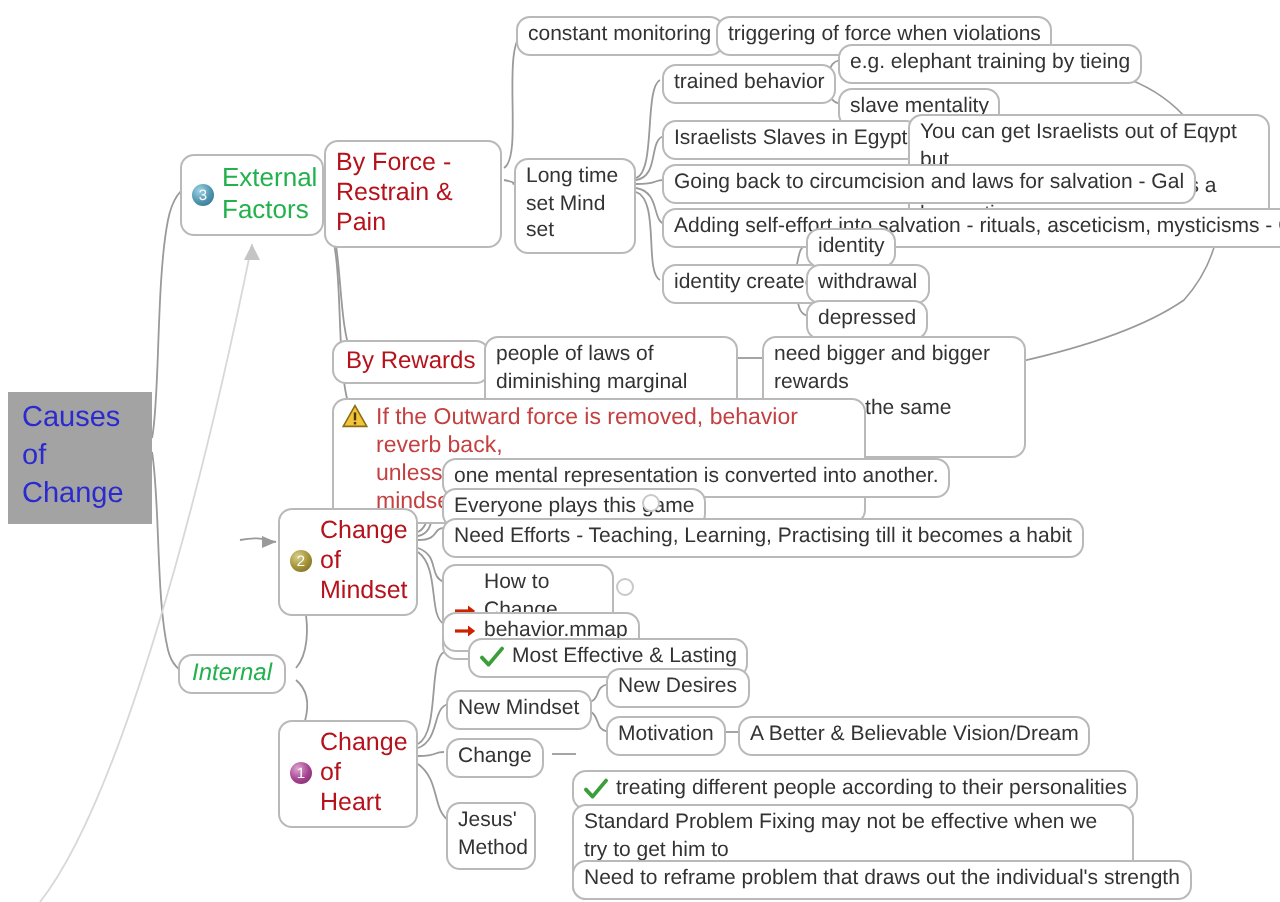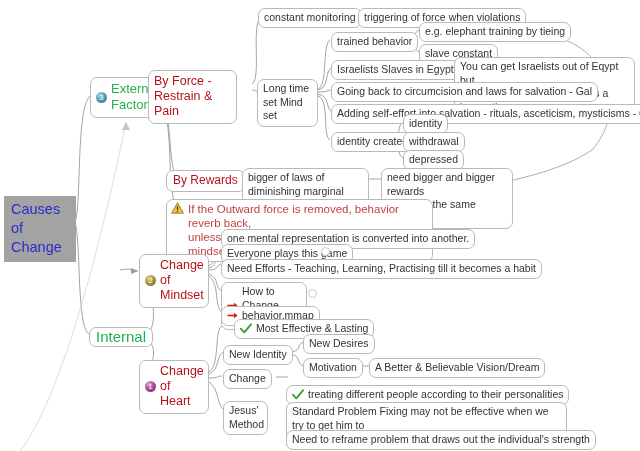--- a/index.html
+++ b/index.html
@@ -51,23 +51,24 @@
   
   .green-node{
     color:#22b14c;
     font-size:13px;
     line-height:16px;
     padding:3px 6px 4px 5px;
     white-space:normal;
   }
   .green-small{
     color:#22b14c;
-    font-size:15px;
+    font-size:12px;
     line-height:13px;
     padding:2px 6px 3px 6px;
+    font-style:italic;
   }
   .red-node{
     color:#b5121b;
     font-size:12.5px;
     line-height:15px;
     padding:3px 6px 4px 5px;
     white-space:normal;
   }
   .red-small{
     color:#b5121b;
@@ -202,21 +203,21 @@
   </div>
 
   <div class="node green-node" style="left:90px;top:77px;width:72px;">
     <span class="ico num-ico num3">3</span>
     <span>
       <span class="txt">External</span>
       <span class="txt">Factors</span>
     </span>
   </div>
 
-  <div class="node red-node" style="left:148px;top:70px;width:89px;">
+  <div class="node red-node" style="left:162px;top:70px;width:89px;">
     <span>
       <span class="txt">By Force -</span>
       <span class="txt">Restrain &amp; Pain</span>
     </span>
   </div>
 
   <div class="node" style="left:258px;top:8px;">
     <span class="txt">constant monitoring</span>
   </div>
 
@@ -233,21 +234,21 @@
 
   <div class="node" style="left:331px;top:32px;">
     <span class="txt">trained behavior</span>
   </div>
 
   <div class="node" style="left:419px;top:22px;">
     <span class="txt">e.g. elephant training by tieing</span>
   </div>
 
   <div class="node" style="left:419px;top:44px;">
-    <span class="txt">slave constant</span>
+    <span class="txt">slave mentality</span>
   </div>
 
   <div class="node" style="left:331px;top:60px;text-align:center;">
     <span class="txt">Israelists Slaves in Egypt</span>
   </div>
 
   <div class="node two-line" style="left:454px;top:57px;width:181px;">
     <span>
       <span class="txt">You can get Israelists out of Eqypt but</span>
       <span class="txt">to get Egypt out of them takes a longer time.</span>
@@ -275,21 +276,21 @@
   <div class="node" style="left:403px;top:150px;">
     <span class="txt">depressed</span>
   </div>
 
   <div class="node red-small" style="left:166px;top:170px;">
     <span class="txt">By Rewards</span>
   </div>
 
   <div class="node two-line" style="left:242px;top:168px;width:127px;">
     <span>
-      <span class="txt">bigger of laws of</span>
+      <span class="txt">people of laws of</span>
       <span class="txt">diminishing marginal returns</span>
     </span>
   </div>
 
   <div class="node two-line" style="left:381px;top:168px;width:132px;">
     <span>
       <span class="txt">need bigger and bigger rewards</span>
       <span class="txt">to induce the same  behaviour</span>
     </span>
   </div>
@@ -368,21 +369,21 @@
   <div class="node" style="left:234px;top:319px;">
     <span class="ico check-ico">
       <svg viewBox="0 0 12 11" width="12" height="11" xmlns="http://www.w3.org/2000/svg">
         <path d="M1 5.8 L4.3 9.3 L11 1.3" stroke="#3a9e3a" stroke-width="1.9" fill="none" stroke-linecap="round" stroke-linejoin="round"></path>
       </svg>
     </span>
     <span class="txt">Most Effective &amp; Lasting</span>
   </div>
 
   <div class="node" style="left:223px;top:345px;">
-    <span class="txt">New Identity</span>
+    <span class="txt">New Mindset</span>
   </div>
 
   <div class="node" style="left:303px;top:358px;">
     <span class="txt">Motivation</span>
   </div>
 
   <div class="node" style="left:303px;top:334px;">
     <span class="txt">New Desires</span>
   </div>
 

